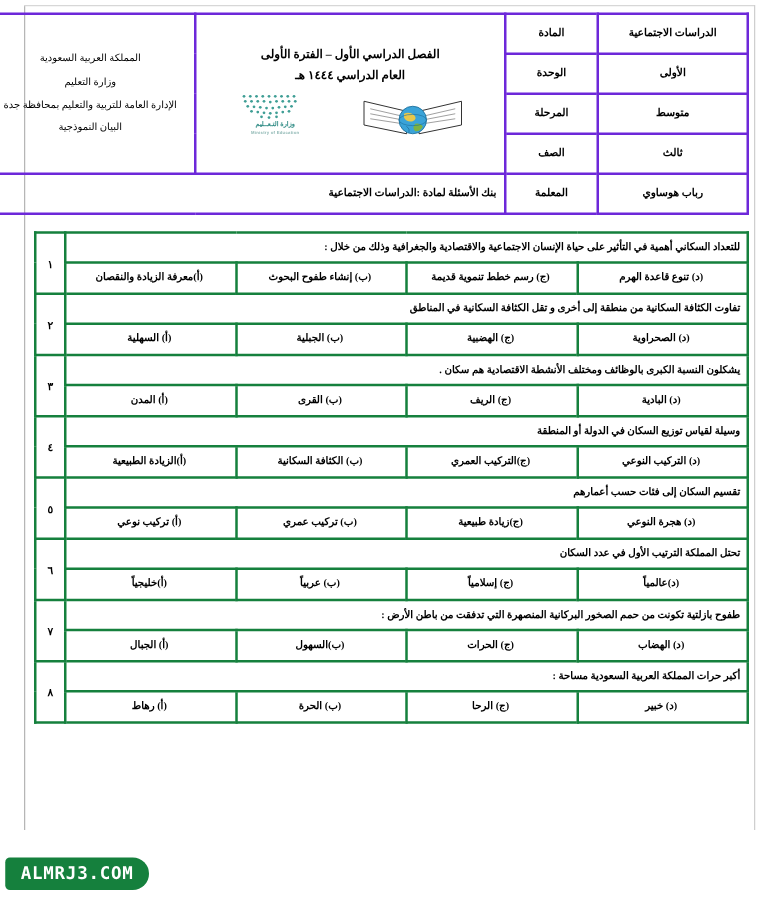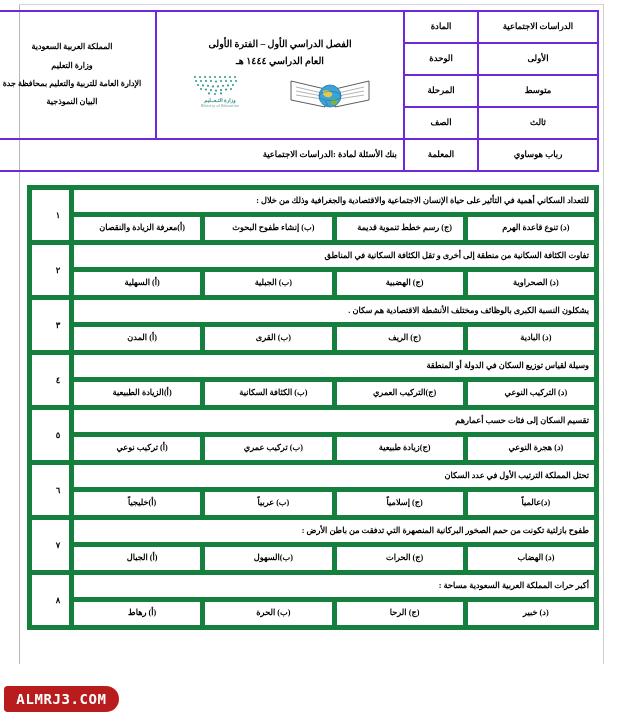--- a/index.html
+++ b/index.html
@@ -101,21 +101,21 @@
   }
   .right-stack {
     display: flex;
     flex-direction: column;
     align-items: center;
     justify-content: space-around;
     height: 100%;
     gap: 8px;
     padding: 3px 0;
   }
-  .right-stack > div { font-size: 8px; font-weight: bold; line-height: 1.3; text-align: center; }
+  .right-stack > div { font-size: 8px; font-weight: normal; line-height: 1.3; text-align: center; }
 
   .bank-cell {
     text-align: right !important;
     font-size: 8.5px;
     font-weight: bold;
     padding-right: 6px !important;
     height: 22px;
   }
 
   
@@ -159,23 +159,22 @@
     right: 24px;
     top: 185px;
     width: 572px;
   }
   table.q-table {
     border-collapse: collapse;
     width: 100%;
     table-layout: fixed;
   }
   table.q-table td {
-    border: 5px solid #15803d;
+    border: 2px solid #15803d;
     vertical-align: middle;
-    padding-left: 16px;
   }
   td.q-num {
     width: 20px;
     text-align: center;
     font-size: 8.5px;
     font-weight: bold;
   }
   td.q-stem {
     text-align: right;
     font-size: 8.2px;
@@ -195,21 +194,21 @@
     font-family: Liberation Serif, serif;
   }
 
   
   .watermark {
     position: absolute;
     left: 4px;
     top: 686px;
     width: 115px;
     height: 26px;
-    background: #b91c1c;
+    background: #15803d;
     border-radius: 4px 14px 14px 4px;
     display: flex;
     align-items: center;
     justify-content: center;
   }
   .watermark span {
     font-family: "DejaVu Sans Mono", monospace;
     font-size: 14px;
     font-weight: bold;
     color: #ffffff;

